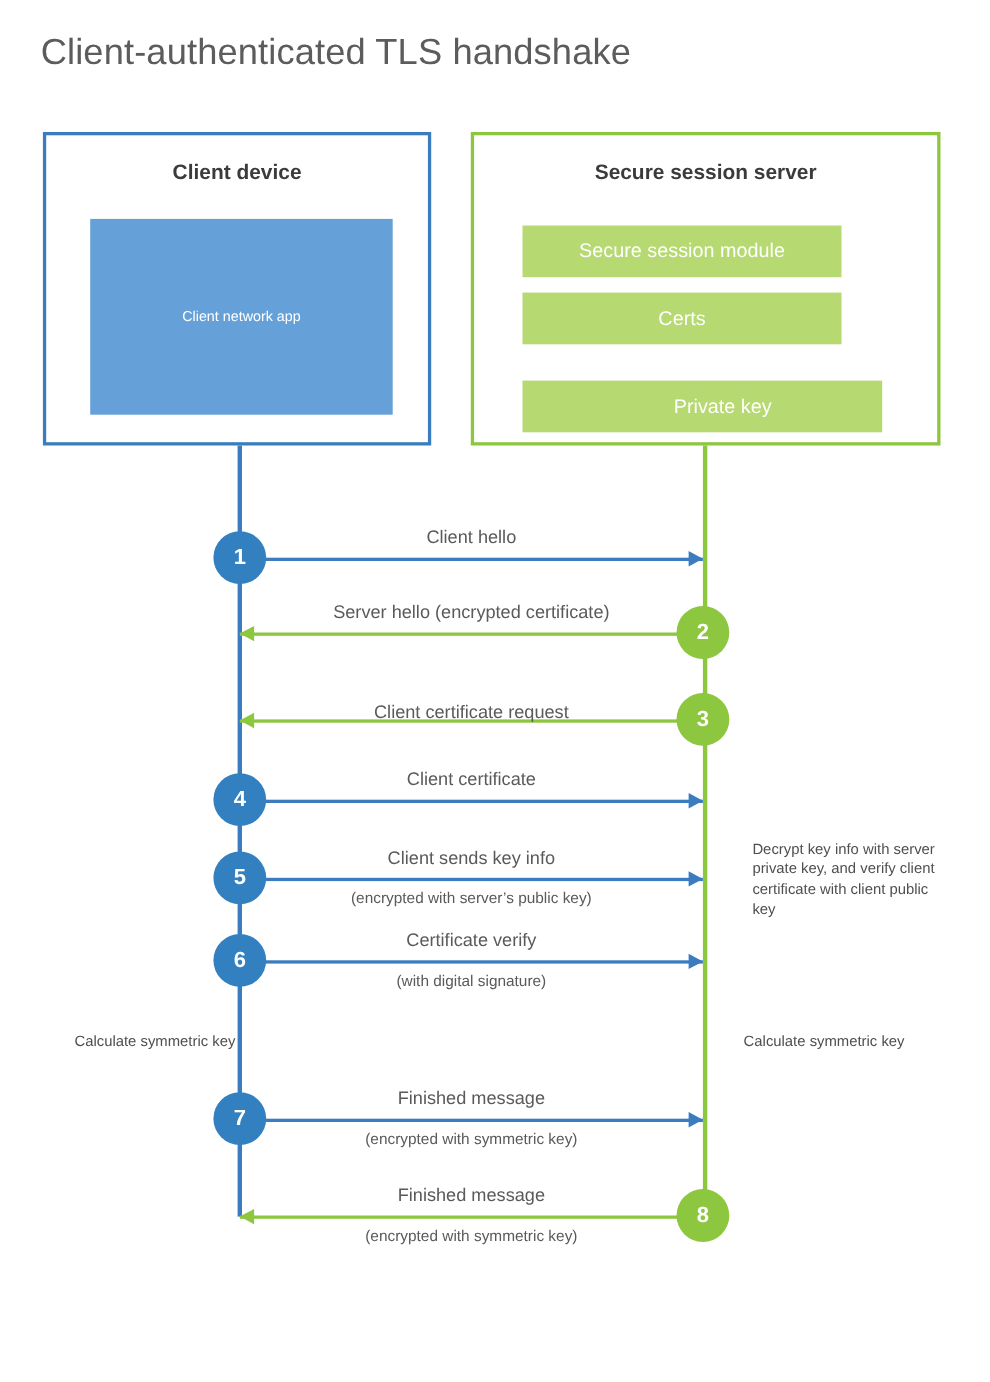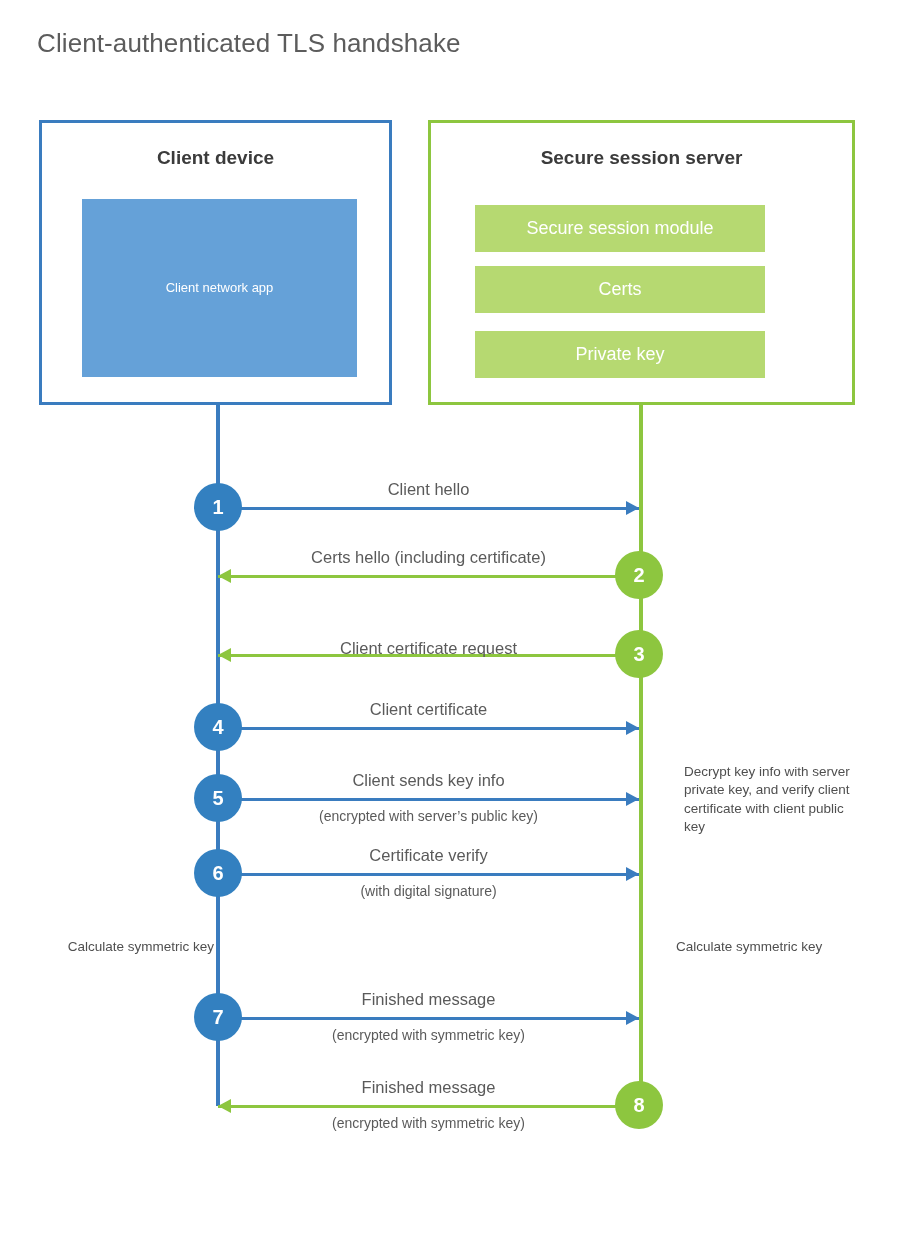--- a/index.html
+++ b/index.html
@@ -14,21 +14,21 @@
     font-family: "Liberation Sans", sans-serif;
     color: #4a4a4a;
     overflow: hidden;
   }
 
   
   #page-title {
     position: absolute;
     left: 37px;
     top: 28px;
-    font-size: 26px;
+    font-size: 33px;
     font-weight: 400;
     color: #5c5c5c;
     letter-spacing: 0.1px;
     white-space: nowrap;
   }
 
   
   .entity-box {
     position: absolute;
     background: #ffffff;
@@ -86,21 +86,21 @@
     background: #b6d971;
     color: #ffffff;
     font-size: 18px;
     display: flex;
     align-items: center;
     justify-content: center;
     text-align: center;
   }
   #server-bar-0 { top: 82px; }
   #server-bar-1 { top: 143px; }
-  #server-bar-2 { top: 208px; }
+  #server-bar-2 { top: 223px; padding-left: 37px; }
 
   
   .lifeline {
     position: absolute;
     width: 4px;
   }
   #client-lifeline {
     left: 216px;
     top: 405px;
     height: 701px;
@@ -224,21 +224,21 @@
   <div class="msg-line blue" style="left:0; width:421px;"></div>
   <div class="arrow-head right blue" style="left:408px;"></div>
   <div class="step-circle blue" style="left:-24px;">1</div>
   <div class="msg-label" style="left:0; width:421px;">Client hello</div>
 </div>
 
 <div class="msg" id="msg-2" style="left:218px; top:575px; width:421px;">
   <div class="msg-line green" style="left:0; width:421px;"></div>
   <div class="arrow-head left green" style="left:0px;"></div>
   <div class="step-circle green" style="left:397px;">2</div>
-  <div class="msg-label" style="left:0; width:421px;">Certs hello (including certificate)</div>
+  <div class="msg-label" style="left:0; width:421px;">Server hello (encrypted certificate)</div>
 </div>
 
 <div class="msg" id="msg-3" style="left:218px; top:654px; width:421px;">
   <div class="msg-line green" style="left:0; width:421px;"></div>
   <div class="arrow-head left green" style="left:0px;"></div>
   <div class="step-circle green" style="left:397px;">3</div>
   <div class="msg-label" style="left:0; width:421px;margin-top:12px;">Client certificate request</div>
 </div>
 
 <div class="msg" id="msg-4" style="left:218px; top:727px; width:421px;">

